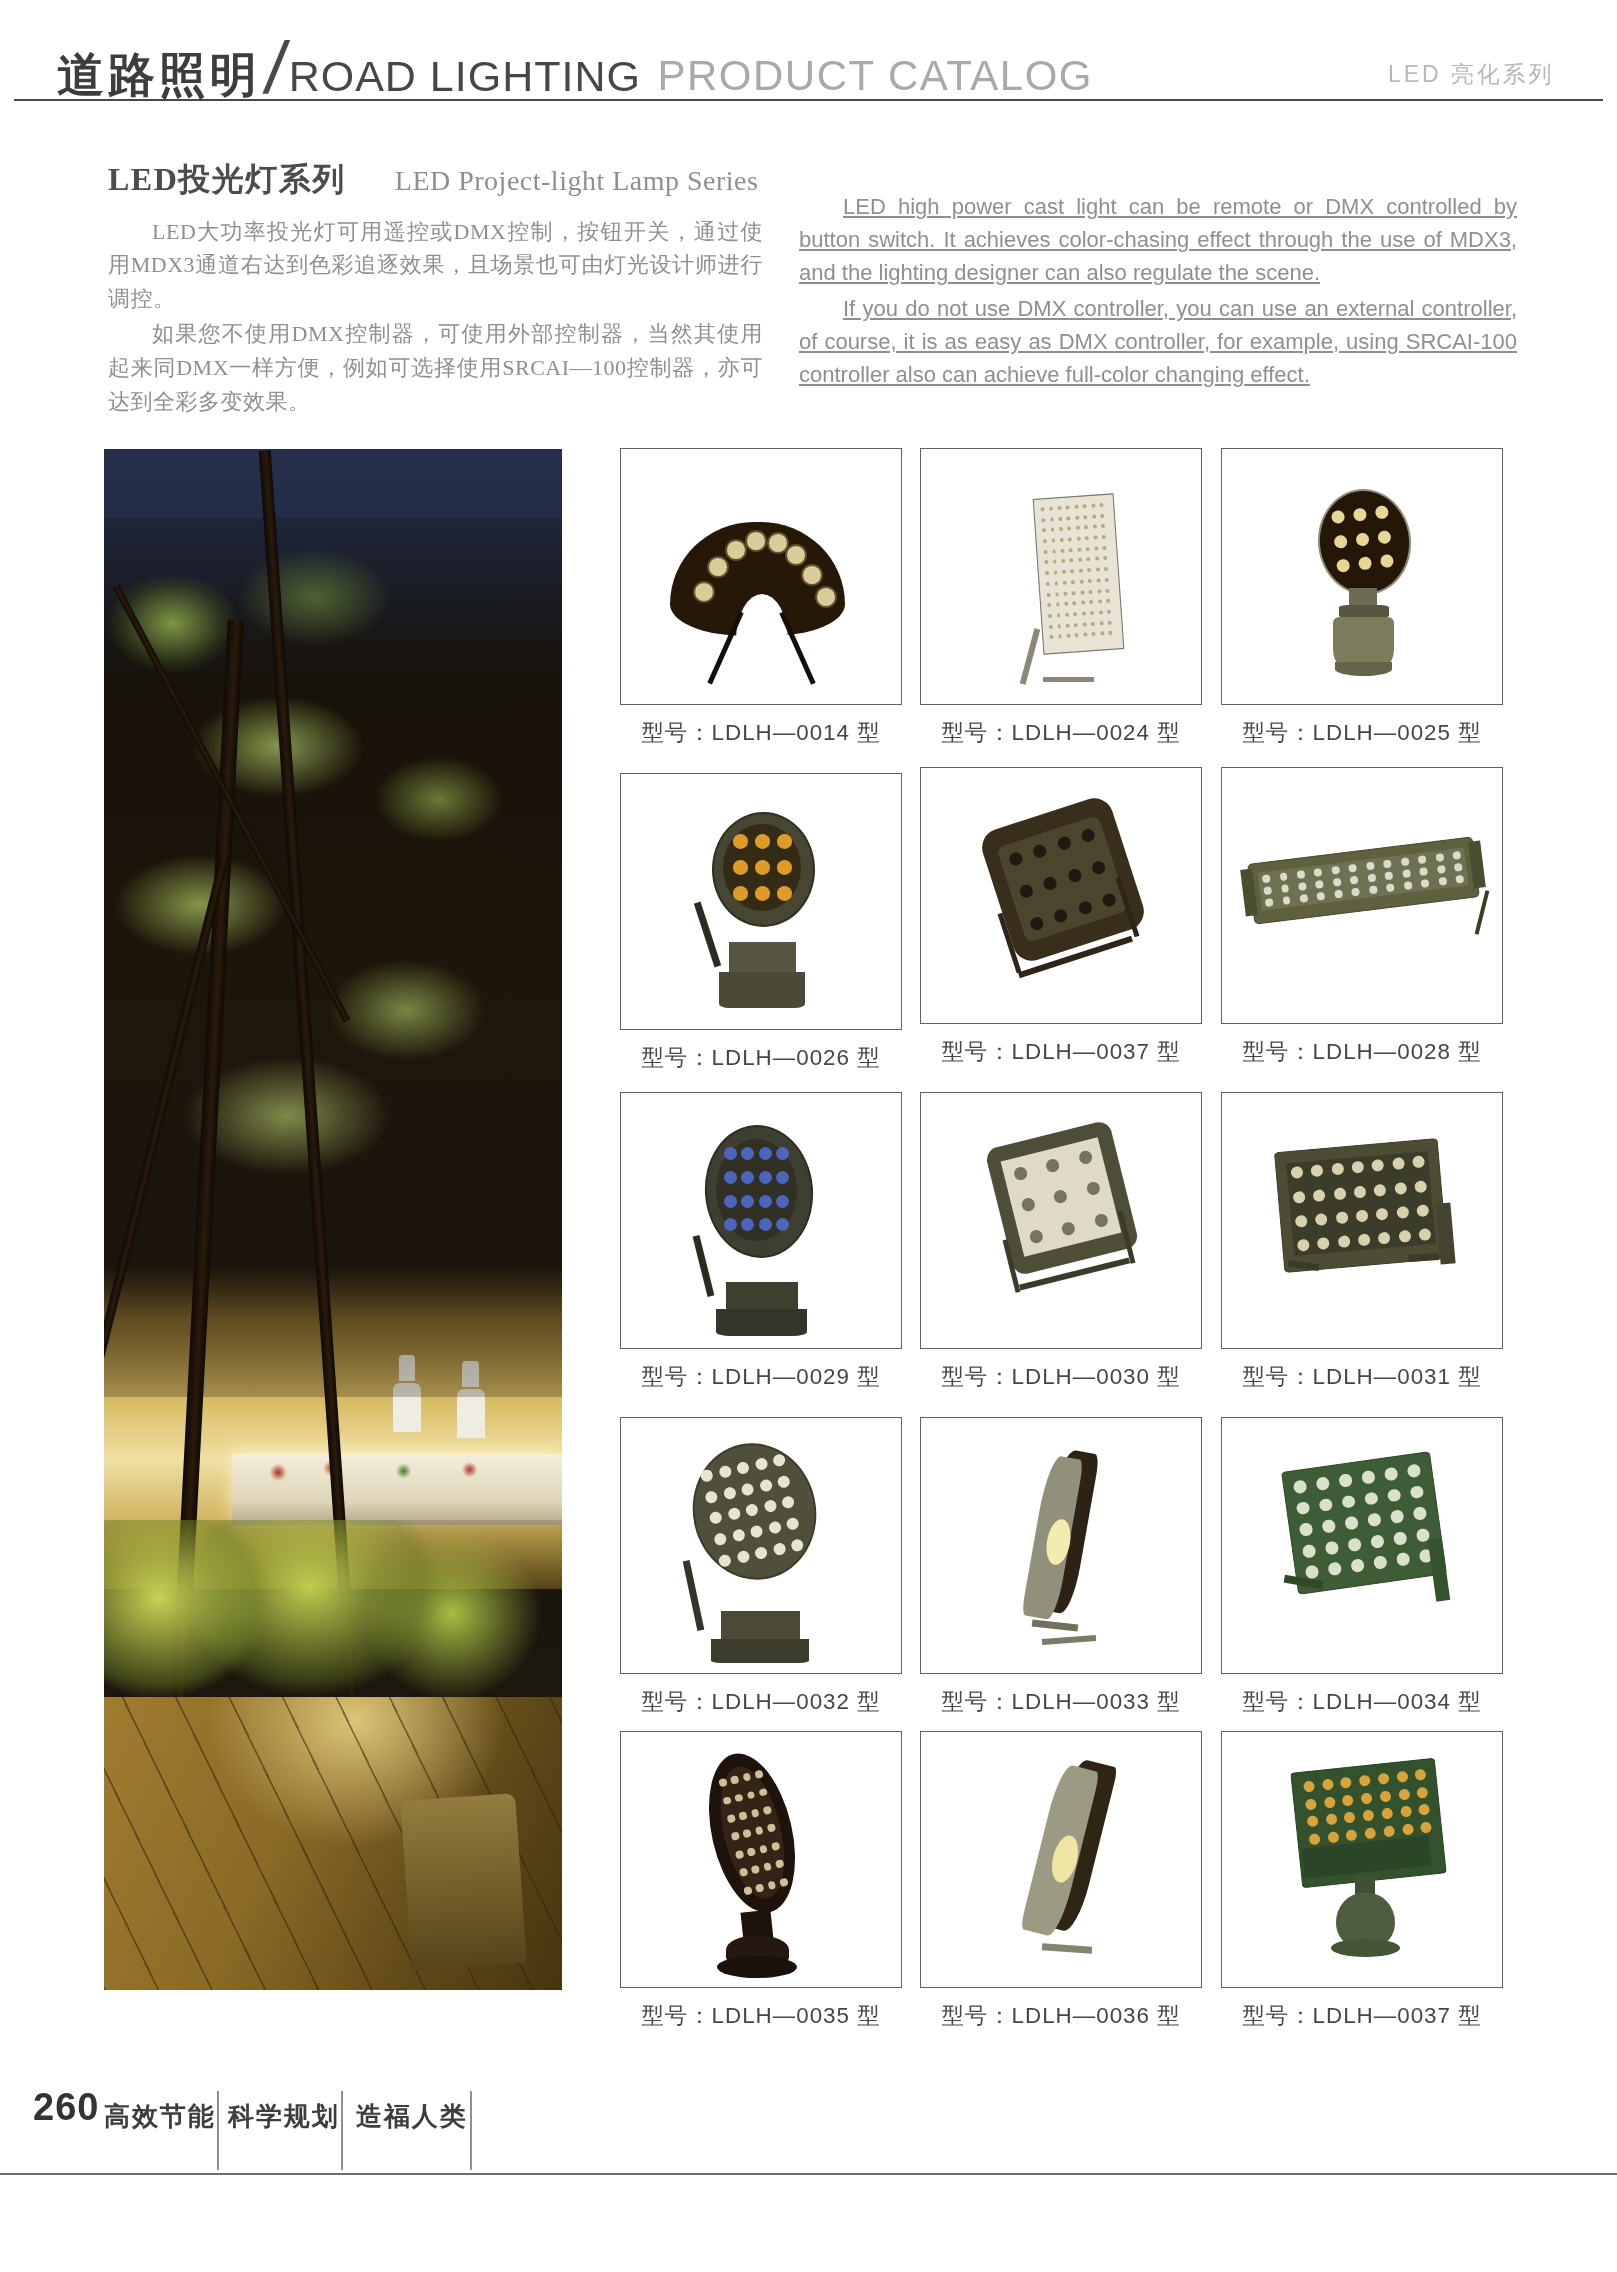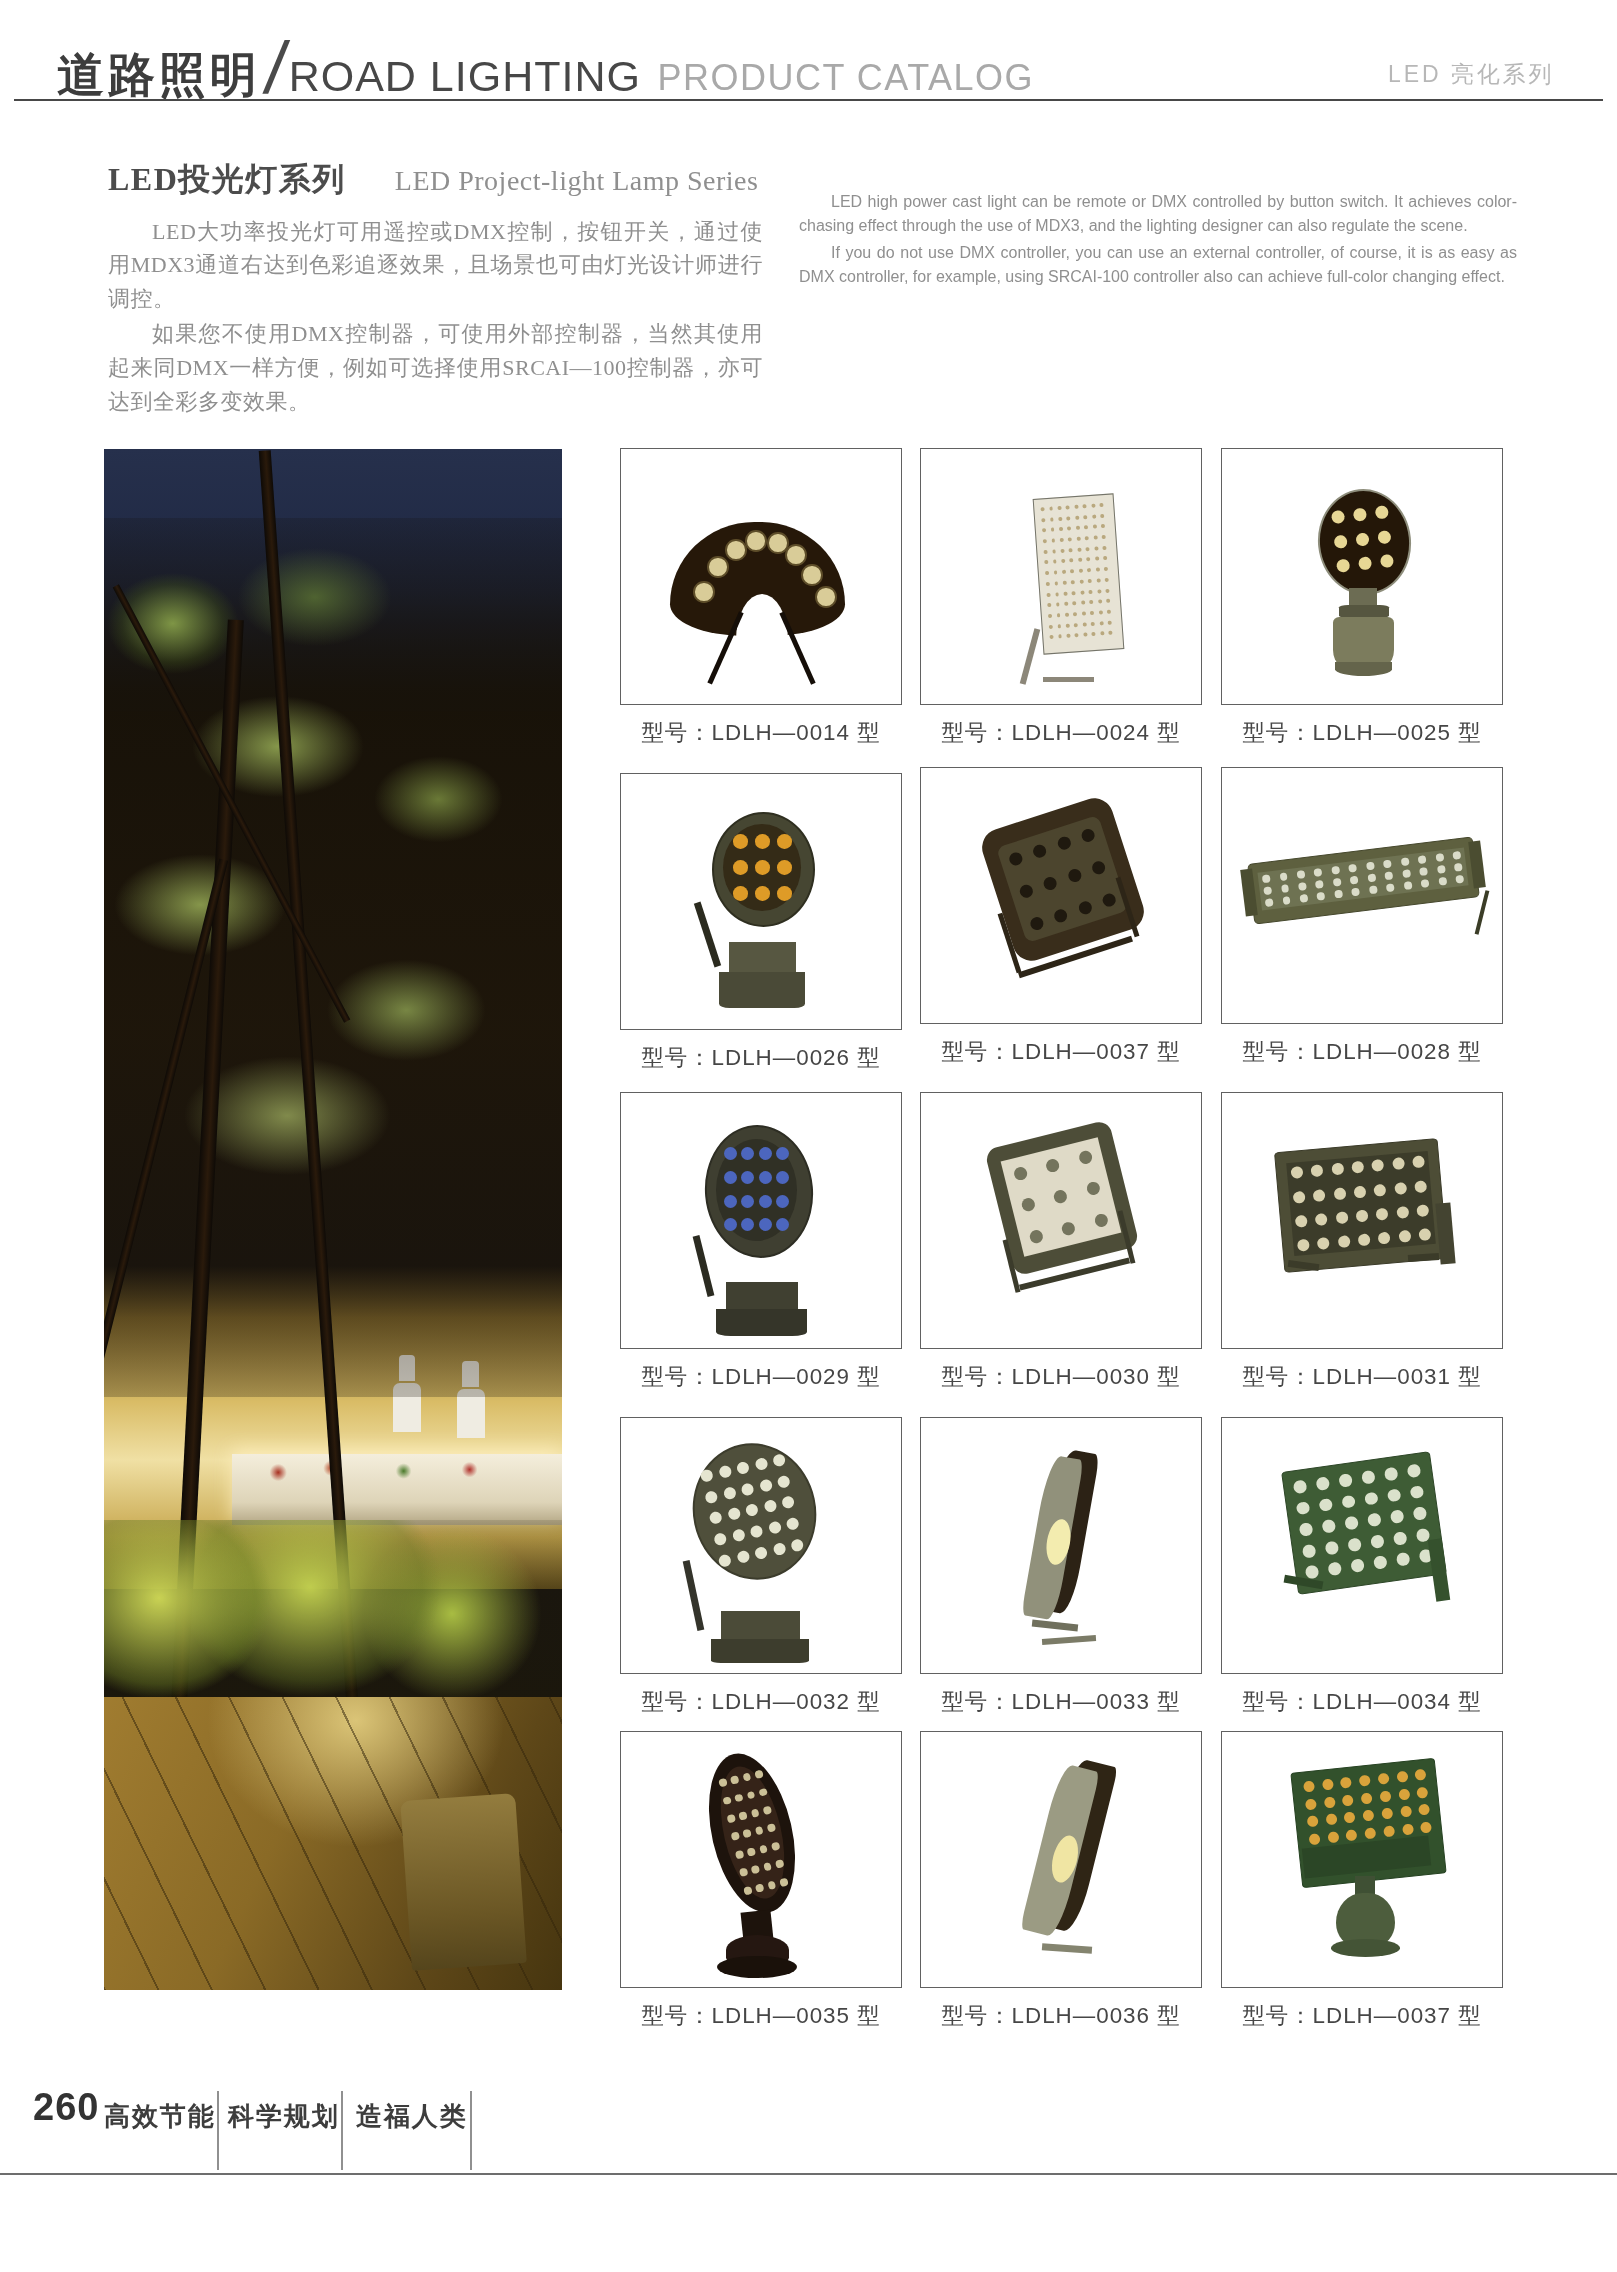--- a/index.html
+++ b/index.html
@@ -4,33 +4,33 @@
 <style>
   html,body{margin:0;padding:0;background:#e8e8e8;}
   .page{position:relative;width:1617px;height:2273px;background:#ffffff;overflow:hidden;
         font-family:"Liberation Sans","DejaVu Sans",sans-serif;color:#444;}
 
   
   .hdr-left{position:absolute;left:57px;top:30px;height:68px;display:flex;align-items:flex-end;white-space:nowrap;}
   .hdr-cn{font-size:47px;color:#3d3d3d;font-weight:600;letter-spacing:3.9px;line-height:1;}
   .hdr-slash{font-size:73px;color:#4a4a4a;line-height:.82;margin:0 2.9px 0 4.9px;transform:skewX(-8deg);}
   .hdr-en{font-size:43px;color:#474747;letter-spacing:1px;line-height:1;}
-  .hdr-sub{font-size:36px;color:#a9a9a9;letter-spacing:1.5px;line-height:1.08;margin-left:16.5px;}
+  .hdr-sub{font-size:42px;color:#a9a9a9;letter-spacing:1.5px;line-height:1.08;margin-left:16.5px;}
   .hdr-series{position:absolute;left:1388px;top:59px;font-size:23px;color:#b7b7b7;letter-spacing:2.9px;}
   .hdr-rule{position:absolute;left:13.6px;right:13.6px;top:99px;height:2.4px;background:#484848;}
 
   
   .intro-left{position:absolute;left:108px;top:158px;width:655px;font-family:Liberation Serif, serif;}
   .intro-title{display:flex;align-items:baseline;gap:49px;white-space:nowrap;}
   .intro-title-cn{font-size:32px;font-weight:700;color:#4c4c4c;letter-spacing:1.5px;}
   .intro-title-en{font-size:28px;color:#8f8f8f;letter-spacing:0.5px;}
   .cn-para{margin:12.6px 0 0 0;font-size:22px;line-height:1.53;color:#8f8f8f;text-align:justify;text-indent:2em;letter-spacing:0.5px;}
   .cn-para+.cn-para{margin-top:1.9px;}
   .intro-right{position:absolute;left:799px;top:190px;width:718px;}
-  .en-para{margin:0 0 2.9px 0;font-size:16px;line-height:1.5;color:#8f8f8f;text-align:justify;text-indent:2em;}
+  .en-para{margin:0 0 2.9px 0;font-size:22px;line-height:1.5;color:#8f8f8f;text-align:justify;text-indent:2em;text-decoration:underline;}
 
   
   .photo{position:absolute;left:104px;top:449px;width:458px;height:1541px;overflow:hidden;background:#171310;}
   .photo *{position:absolute;}
   .ph-sky{left:0;top:0;width:100%;height:17%;background:linear-gradient(180deg,#26304c 0%,#1e2742 55%,#13161f 100%);}
   .ph-glow{left:0;top:53%;width:100%;height:21%;
     background:linear-gradient(180deg,rgba(106,84,32,0) 0%,#8a6f2e 16%,#d9bc66 42%,#f0e0a4 60%,#c7a74e 84%,#6a5420 100%);}
   .ph-counter{left:28%;top:65.2%;width:72%;height:4.6%;
     background:
       radial-gradient(circle 7.8px at 14% 26%,#a83020,transparent 8.7px),

